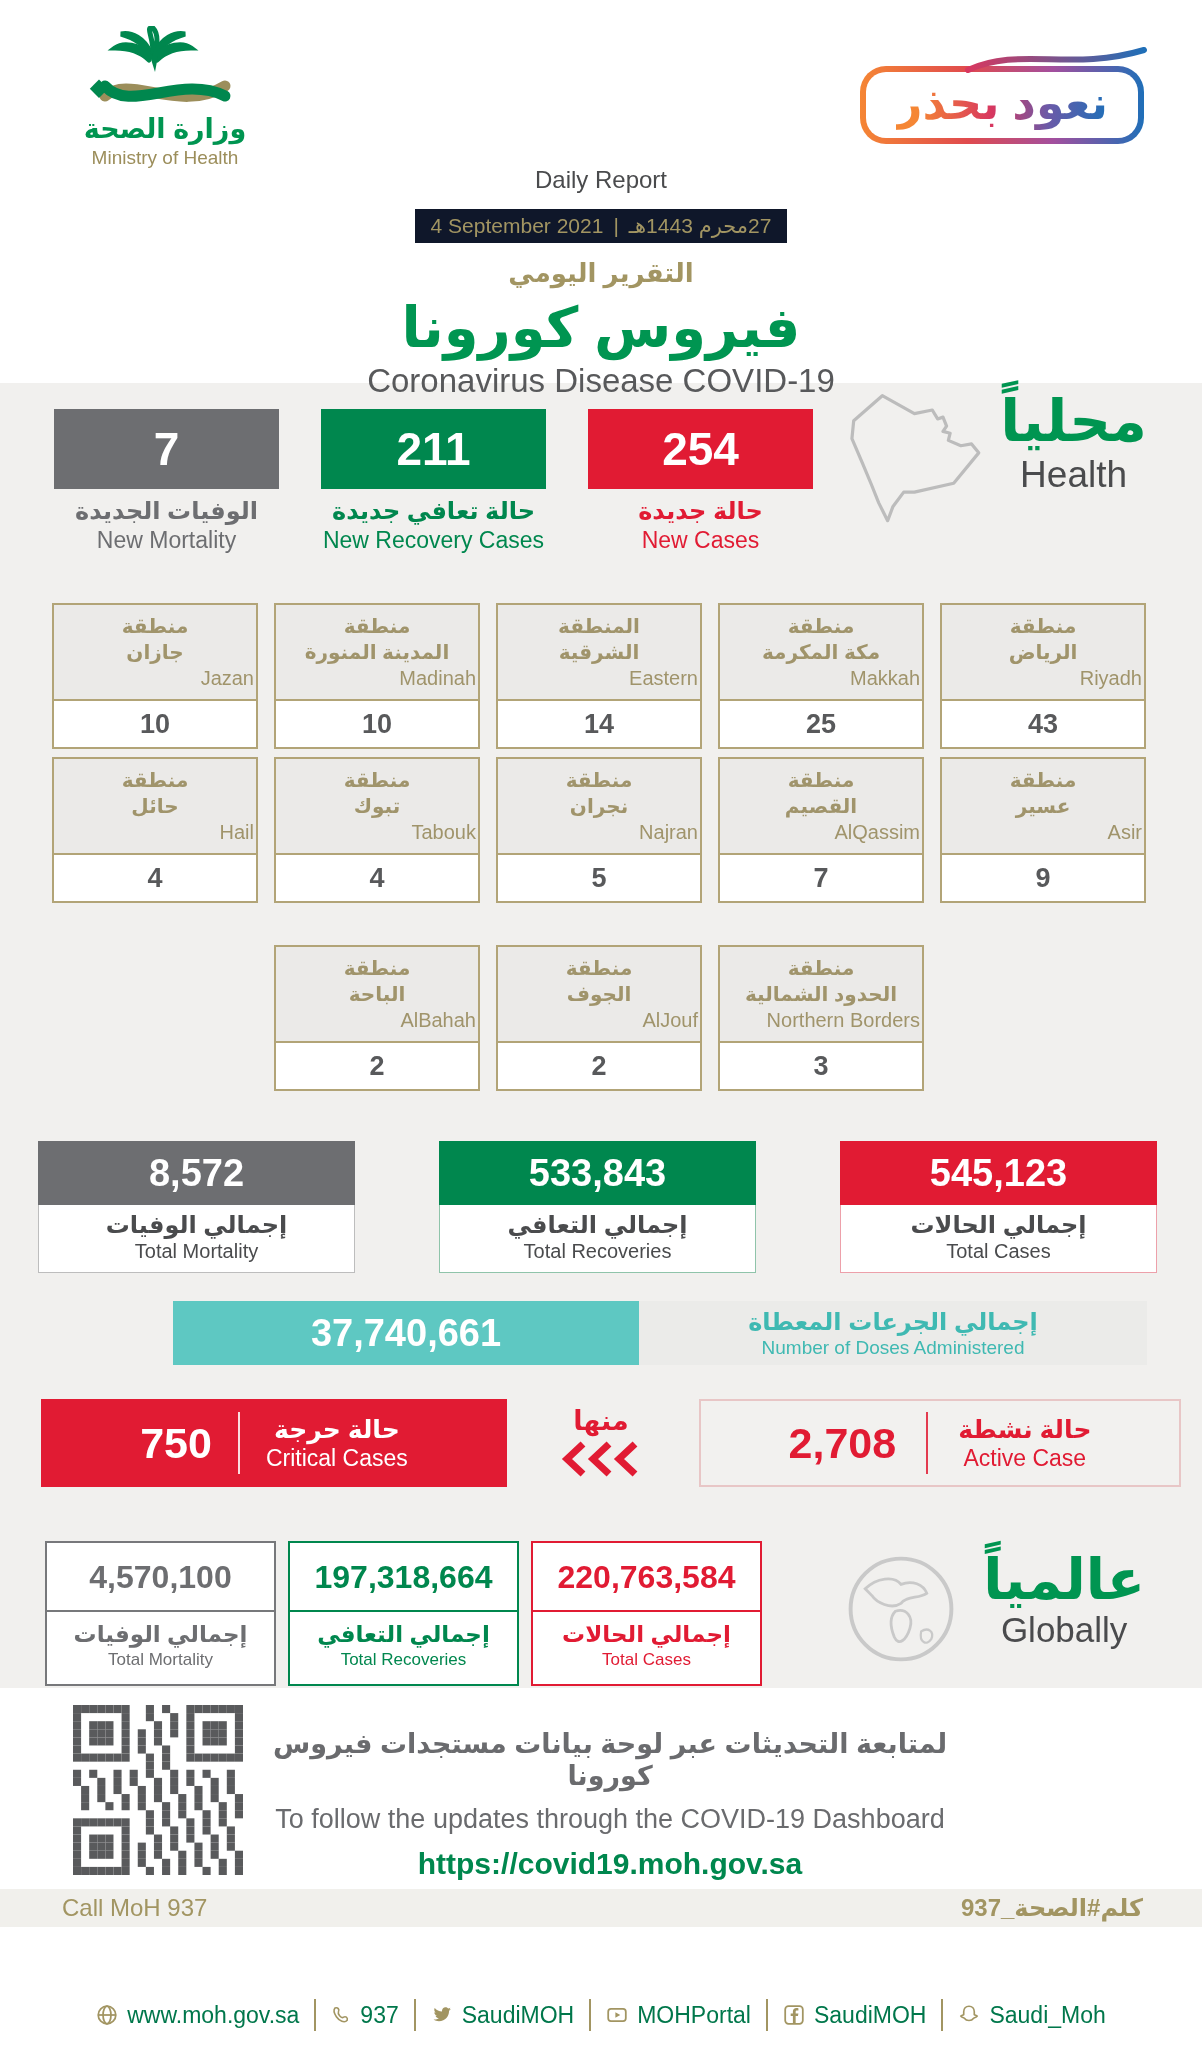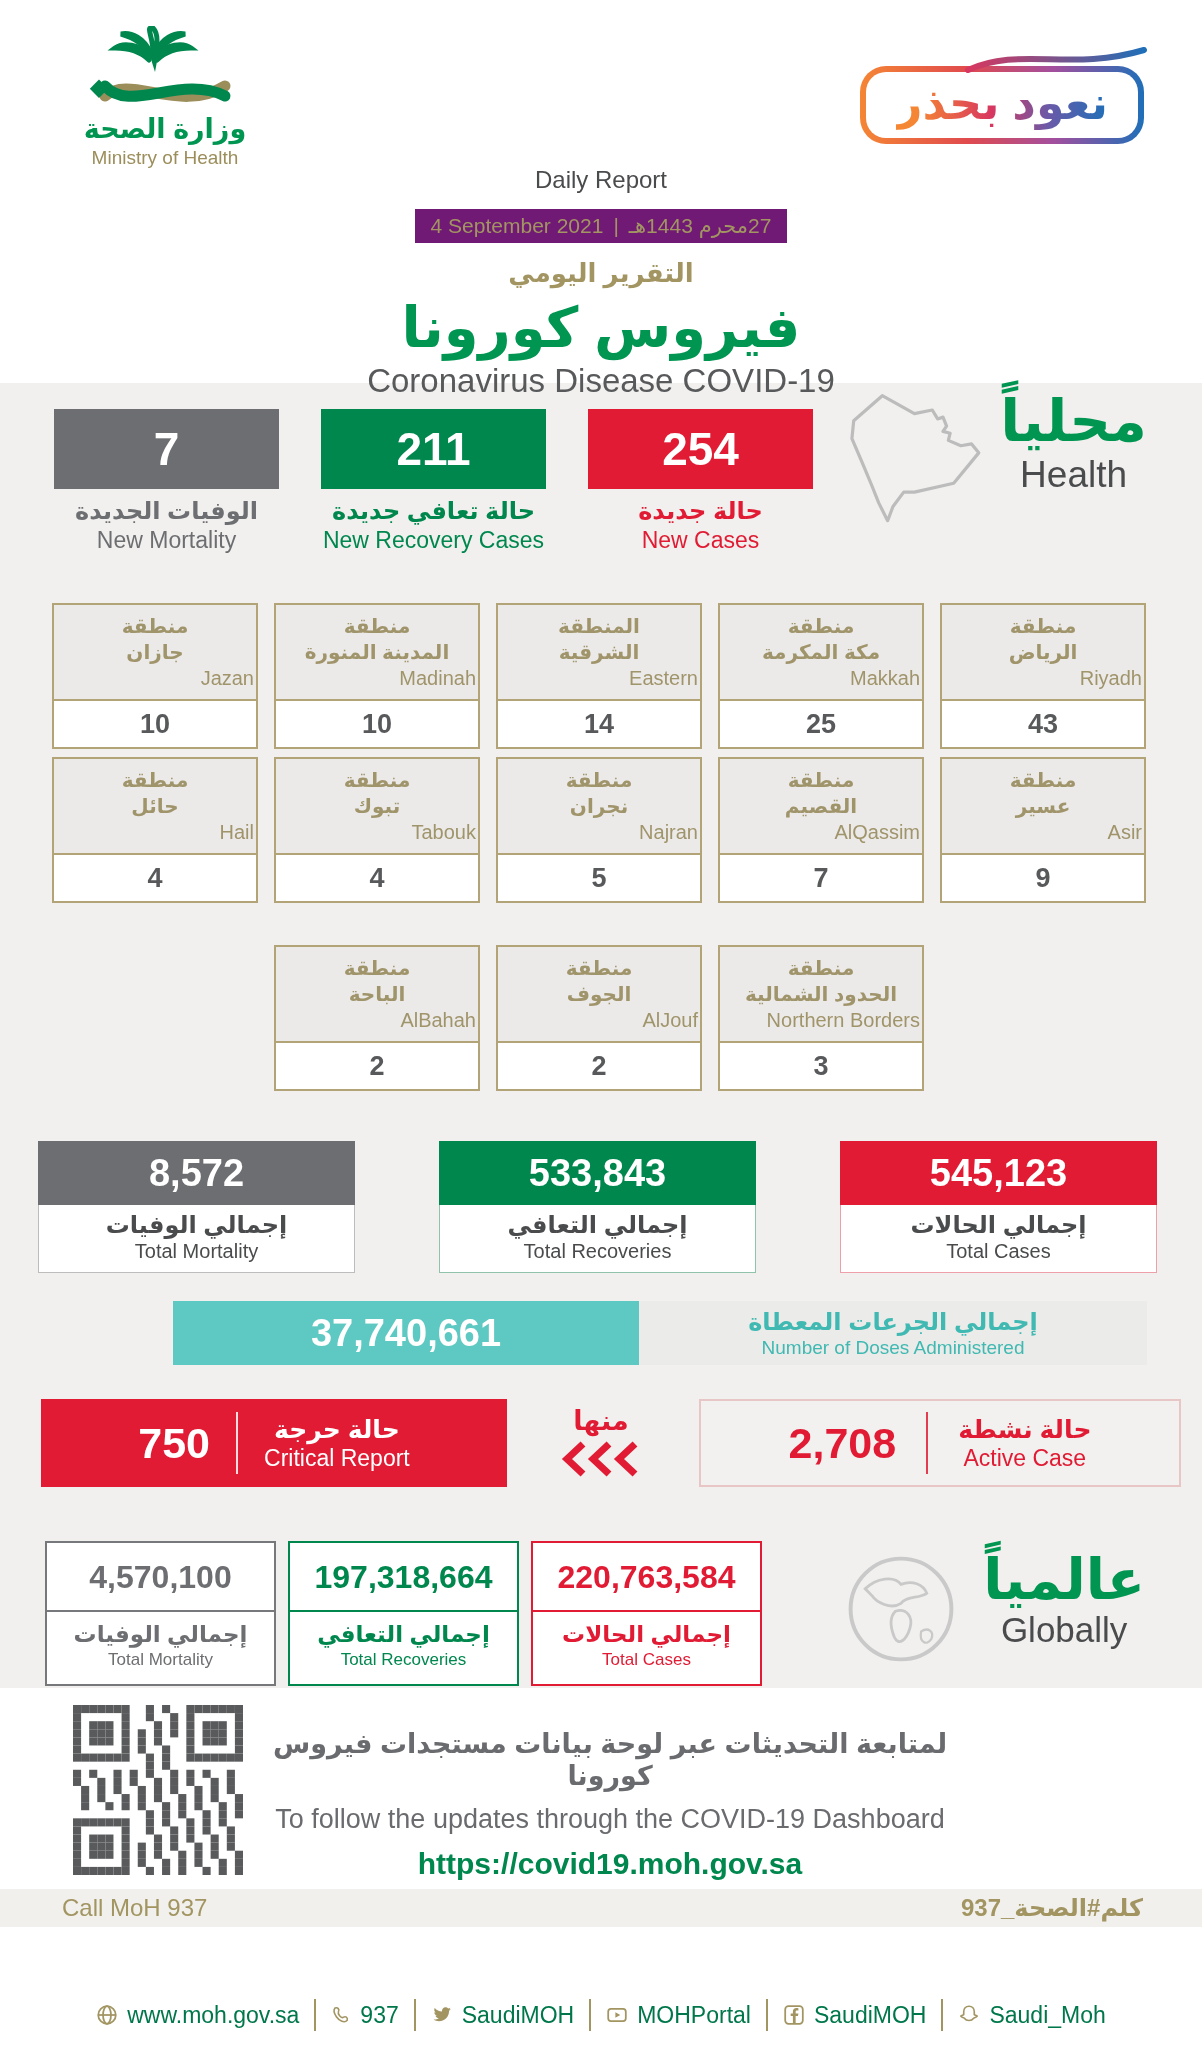--- a/index.html
+++ b/index.html
@@ -18,21 +18,21 @@
   .logo svg{display:block;}
   .badge-wrap{position:relative;margin-top:40px;}
   .badge-swoosh{position:absolute;top:-22px;right:-6px;}
   .badge-outer{background:linear-gradient(90deg,#f58634,#e04a4e 38%,#a34f9e 68%,#1f6fb8);border-radius:26px;padding:6px;display:inline-block;}
   .badge-inner{background:#fff;border-radius:20px;padding:4px 30px 8px;}
   .badge-text{font-size:46px;font-weight:bold;direction:rtl;
     background:linear-gradient(90deg,#f58634 10%,#d8375f 45%,#6a5aa8 72%,#1f6fb8);
     -webkit-background-clip:text;background-clip:text;color:transparent;}
   .report-row{display:flex;justify-content:center;align-items:center;gap:15px;margin-top:16px;flex-direction:column;}
   .daily-report{font-size:24px;color:#4a4b4d;}
-  .date-box{background:#701a75;color:var(--tan);font-size:21px;padding:5px 16px;display:flex;gap:10px;align-items:flex-start;}
+  .date-box{background:#0f172a;color:var(--tan);font-size:21px;padding:5px 16px;display:flex;gap:10px;align-items:flex-start;}
   .report-ar{font-size:26px;font-weight:bold;color:var(--tan);direction:rtl;}
   .main-title{text-align:center;font-size:56px;font-weight:bold;color:var(--green-bright);direction:rtl;margin-top:6px;}
   .subtitle{text-align:center;font-size:33px;color:var(--dark);margin-top:2px;}
 
   
   .band{background:var(--band);padding-bottom:2px;}
 
   
   .local-row{position:relative;display:flex;padding:26px 0 0 54px;gap:42px;height:168px;}
   .stat{width:225px;text-align:center;}
@@ -353,21 +353,21 @@
         <div class="dl-en">Number of Doses Administered</div>
       </div>
     </div>
 
     <div class="critical-row">
       <div class="crit-box">
         <div class="crit-num">750</div>
         <div class="vdiv"></div>
         <div class="crit-labels">
           <div class="cl-ar">حالة حرجة</div>
-          <div class="cl-en">Critical Report</div>
+          <div class="cl-en">Critical Cases</div>
         </div>
       </div>
       <div class="ofwhich">
         <div class="ofwhich-ar">منها</div>
         <svg class="chevrons" width="84" height="36" viewBox="0 0 84 36">
           <g stroke="#e11b33" stroke-width="7" fill="none">
             <path d="M24 3 L8 18 L24 33"></path>
             <path d="M50 3 L34 18 L50 33"></path>
             <path d="M76 3 L60 18 L76 33"></path>
           </g>

